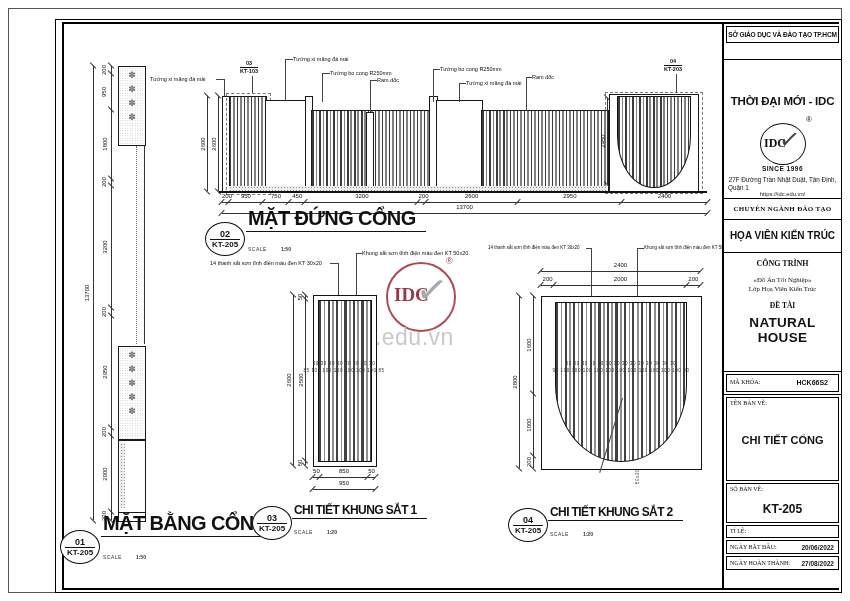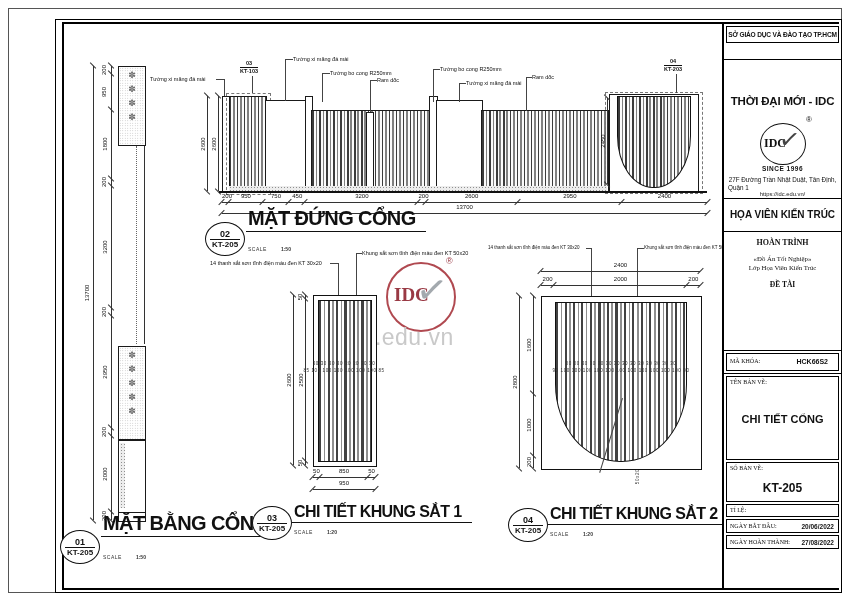--- a/index.html
+++ b/index.html
@@ -32,21 +32,21 @@
   .chain-v{display:flex;flex-direction:column;}
   .chain-v .vseg{position:relative;flex-basis:0;min-height:0;border-right:1px solid #333;display:flex;align-items:center;justify-content:center;}
   .chain-v .vseg span{transform:rotate(-90deg);font-size:6px;color:#111;white-space:nowrap;}
   .chain-v .vseg::before{content:"";position:absolute;top:-1px;right:-3.5px;width:8px;height:1px;background:#333;transform:rotate(45deg);}
   .chain-v .vseg:last-child::after{content:"";position:absolute;bottom:-1px;right:-3.5px;width:8px;height:1px;background:#333;transform:rotate(45deg);}
   
   .tcirc{width:38px;height:32px;border:1.2px solid #111;border-radius:50%;background:#fff;display:flex;flex-direction:column;align-items:center;justify-content:center;}
   .tcirc .n{font-weight:bold;font-size:9px;line-height:10px;border-bottom:1px solid #111;width:78%;text-align:center;}
   .tcirc .r{font-weight:bold;font-size:8px;line-height:10px;}
   .vt{font-weight:bold;font-size:20px;letter-spacing:-0.6px;white-space:nowrap;border-bottom:1.5px solid #111;padding:0 10px 1px 2px;}
-  .vt-sm{font-size:16px;}
+  .vt-sm{font-size:12px;}
   .sc{font-size:5px;letter-spacing:0.5px;color:#333;white-space:nowrap;}
   .sc b{margin-left:14px;letter-spacing:0;}
   .ctag{font-size:5.5px;font-weight:bold;line-height:1.25;text-align:center;white-space:nowrap;}
   .ctag .t{border-bottom:1px solid #111;padding:0 2px;}
   
   .tb{position:absolute;left:722px;top:24px;width:117px;bottom:13px;border-left:2px solid #000;background:#fff;}
   .tb .cell{border-bottom:1px solid #000;position:relative;}
   .tb-box{border:1px solid #000;margin:2px;}
   .c{text-align:center;}
   .tb .small-lbl{font-size:6px;color:#111;}
@@ -308,28 +308,32 @@
       <div class="abs" style="left:36px;top:28px;width:44px;height:40px;border:1.6px solid #111;border-radius:50%;">
         <span class="abs" style="left:3px;top:12px;font-family:'Liberation Serif',serif;font-weight:bold;font-size:12px;">IDC</span>
         <span class="abs" style="left:18px;top:1px;font-size:25px;color:#444;transform:rotate(8deg);">✓</span>
         <span class="abs" style="right:-7px;top:-9px;font-size:8px;">®</span>
       </div>
       <div class="abs" style="left:0;right:0;top:70px;font-weight:bold;font-size:6.5px;letter-spacing:0.5px;">SINCE 1996</div>
       <div class="abs" style="left:0;right:0;top:81px;font-size:6.3px;">27F Đường Trần Nhật Duật, Tân Định,</div>
       <div class="abs" style="left:4px;top:89px;font-size:6.3px;text-align:left;">Quận 1</div>
       <div class="abs" style="left:0;right:0;top:96px;font-size:5.8px;color:#222;">https://idc.edu.vn/</div>
     </div>
+    <div class="cell c" style="height:20px;">
+      <div style="padding-top:6px;font-size:7px;font-weight:bold;font-family:'Liberation Serif',serif;letter-spacing:0.3px;">CHUYÊN NGÀNH ĐÀO TẠO</div>
+    </div>
     <div class="cell c" style="height:32px;">
       <div style="padding-top:10px;font-size:10px;font-weight:bold;">HỌA VIÊN KIẾN TRÚC</div>
     </div>
     <div class="cell c" style="height:118px;">
-      <div style="padding-top:6px;font-weight:bold;font-size:8px;font-family:'Liberation Serif',serif;">HOÀN TRÌNH</div>
+      <div style="padding-top:6px;font-weight:bold;font-size:8px;font-family:'Liberation Serif',serif;">CÔNG TRÌNH</div>
       <div style="padding-top:8px;font-size:6.8px;font-family:'Liberation Serif',serif;">«Đồ Án Tốt Nghiệp»</div>
       <div style="padding-top:2px;font-size:6.8px;font-family:'Liberation Serif',serif;">Lớp Họa Viên Kiến Trúc</div>
       <div style="padding-top:9px;font-weight:bold;font-size:7.5px;font-family:'Liberation Serif',serif;">ĐỀ TÀI</div>
+      <div style="padding-top:5px;font-weight:bold;font-size:13.5px;letter-spacing:0.3px;">NATURAL HOUSE</div>
     </div>
     <div style="border-bottom:1px solid #000;">
       <div class="tb-box">
         <div style="height:16px;position:relative;">
           <span class="small-lbl abs" style="left:3px;top:4px;font-family:'Liberation Serif',serif;">MÃ KHÓA:</span>
           <span class="abs" style="right:10px;top:4px;font-weight:bold;font-size:7px;">HCK66S2</span>
         </div>
       </div>
     </div>
     <div>

